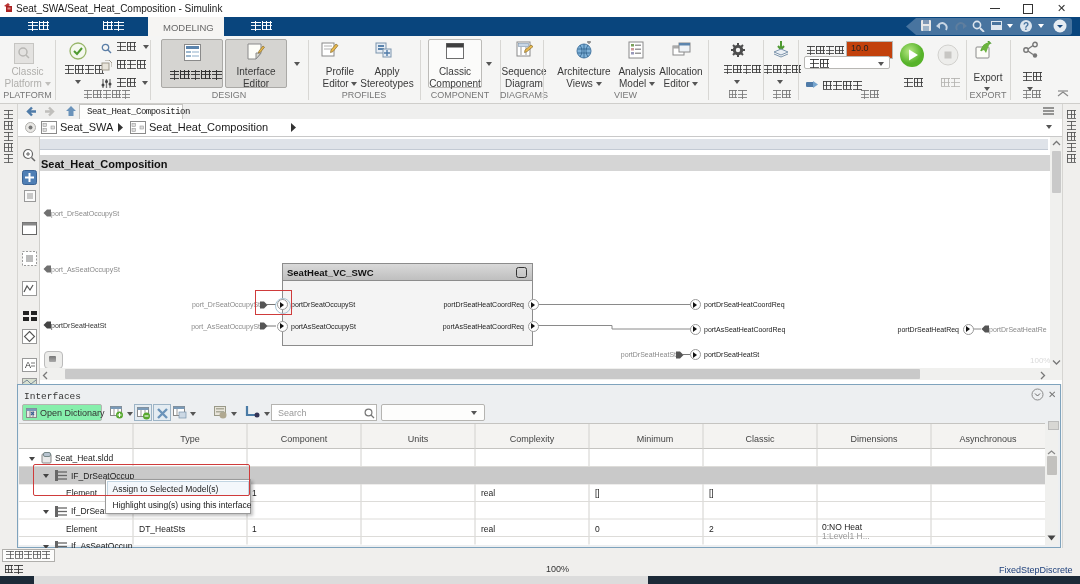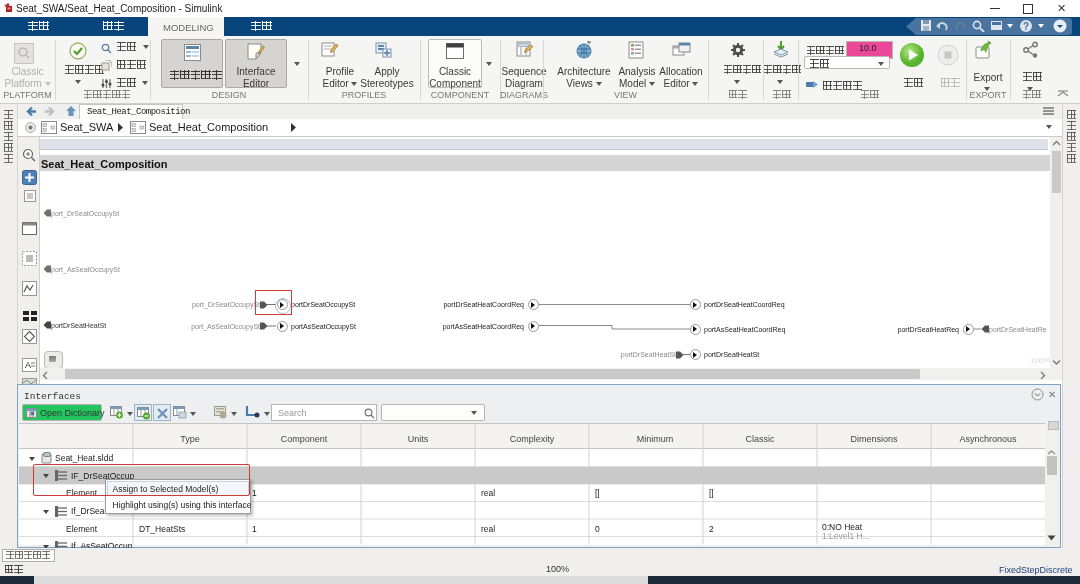--- a/index.html
+++ b/index.html
@@ -305,21 +305,21 @@
           <path d="M2 12 l7 -3 7 3 -7 3 z" fill="#e9eef4" stroke="#7d95ad"></path>
           <path d="M2 14 l7 3 7 -3" stroke="#7d95ad" fill="none"></path>
         </svg>
       </div>
   <div class="abs zh" style="left:763px;top:29px;font-size:8.5px;color:#3a3a3a"><i></i><i class="b"></i><i></i><i class="b"></i></div>
   <div class="abs dd" style="left:777px;top:44px"></div>
   <div class="glabel zh" style="left:772px;font-size:8.5px;color:#777"><i></i><i class="b"></i></div>
   <div class="vsep" style="left:798px"></div>
 
   <div class="abs zh" style="left:806px;top:10px;font-size:8.5px;color:#3a3a3a"><i></i><i class="b"></i><i></i><i class="b"></i></div>
-  <div class="abs" style="left:846px;top:5px;width:47px;height:18px;background:#ec4899;border:1px solid #b8b7b4;font-size:9px;color:#222;padding:1px 0 0 12px;box-sizing:border-box">10.0</div>
+  <div class="abs" style="left:846px;top:5px;width:47px;height:18px;background:#c2410c;border:1px solid #b8b7b4;font-size:9px;color:#222;padding:1px 0 0 4px;box-sizing:border-box">10.0</div>
   <div class="abs" style="left:804px;top:20px;width:86px;height:13px;background:#fff;border:1px solid #b8b7b4;border-radius:2px;box-sizing:border-box">
         <span class="zh" style="font-size:9px;color:#333;position:absolute;left:4px;top:2px"><i></i><i class="b"></i></span>
         <span class="dd" style="position:absolute;right:5px;top:5px"></span>
       </div>
   <div class="abs" style="left:806px;top:44px">
         <svg width="13" height="9">
           <rect x="0" y="2" width="8" height="5" rx="1" fill="#4f7ba8"></rect>
           <path d="M7 1 l5 3.5 -5 3.5z" fill="#76a5ce"></path>
         </svg>
       </div>
@@ -563,20 +563,25 @@
 
   <svg class="abs" style="left:0;top:0" width="1010" height="243">
     <path d="M493 167.5 H655" stroke="#8a8a8a" stroke-width="1" fill="none"></path>
     <path d="M493 188.5 H572 V192 H655" stroke="#8a8a8a" stroke-width="1" fill="none"></path>
     <path d="M928 192 H941" stroke="#8a8a8a" stroke-width="1" fill="none"></path>
     <path d="M227 167.5 H236" stroke="#777" stroke-width="1" fill="none"></path>
     <path d="M227 189 H236" stroke="#777" stroke-width="1" fill="none"></path>
     <path d="M643 217.5 H650" stroke="#777" stroke-width="1" fill="none"></path>
   </svg>
 
+  <div class="abs" style="left:242px;top:126px;width:251px;height:83px;background:#f4f4f4;border:1px solid #8c8c8c;box-sizing:border-box">
+    <div style="height:17px;background:linear-gradient(#d9d9d9,#bfbfbf);border-bottom:1px solid #8c8c8c;box-sizing:border-box"></div>
+    <div class="abs" style="left:4px;top:3px;font-size:9.5px;font-weight:bold;color:#111">SeatHeat_VC_SWC</div>
+    <div class="abs" style="right:5px;top:2.5px;width:9px;height:9px;border:1.6px solid #333;border-radius:2.5px"></div>
+  </div>
   <div class="port" style="left:236.5px;top:162px">
         <span class="tri-r"></span>
       </div>
   <div class="port" style="left:236.5px;top:183.5px">
         <span class="tri-r"></span>
       </div>
   <div class="port" style="left:487.5px;top:162px">
         <span class="tri-r"></span>
       </div>
   <div class="port" style="left:487.5px;top:183.5px">
@@ -681,21 +686,21 @@
 <div class="abs" id="panel" style="left:17px;top:384px;width:1044px;height:164px;background:#edeff1;border:1px solid #7fa3bd;box-sizing:border-box">
   <div class="abs" style="left:6px;top:6px;font-size:9.5px;color:#333;font-family:'Liberation Mono',monospace">Interfaces</div>
   <div class="abs" style="left:1013px;top:3px">
         <svg width="13" height="13">
           <circle cx="6.5" cy="6.5" r="5.5" fill="none" stroke="#8a8a8a"></circle>
           <path d="M4 5.5 l2.5 2.5 2.5 -2.5" stroke="#666" fill="none"></path>
         </svg>
       </div>
   <div class="abs" style="left:1030px;top:4px;font-size:10px;color:#777">✕</div>
 
-  <div class="abs" style="left:4px;top:19px;width:80px;height:17px;background:#22c55e;border:1px solid #b5b4b1;border-radius:2px;box-sizing:border-box">
+  <div class="abs" style="left:4px;top:19px;width:80px;height:17px;background:#86efac;border:1px solid #b5b4b1;border-radius:2px;box-sizing:border-box">
     <svg class="abs" style="left:3px;top:2px" width="11" height="11">
           <rect x="0.5" y="1.5" width="10" height="9" fill="#e8e8e8" stroke="#888"></rect>
           <rect x="0.5" y="1.5" width="10" height="2.5" fill="#7a9ab8"></rect>
           <line x1="4" y1="4" x2="4" y2="10" stroke="#888"></line>
           <line x1="7" y1="4" x2="7" y2="10" stroke="#888"></line>
           <path d="M5 5 l3 3 m0 -3 l-3 3" stroke="#3a6293" stroke-width="1.2"></path>
         </svg>
     <span class="abs" style="left:17px;top:3px;font-size:9px;color:#333;white-space:nowrap">Open Dictionary</span>
   </div>
   <div class="abs" style="left:92px;top:21px">

